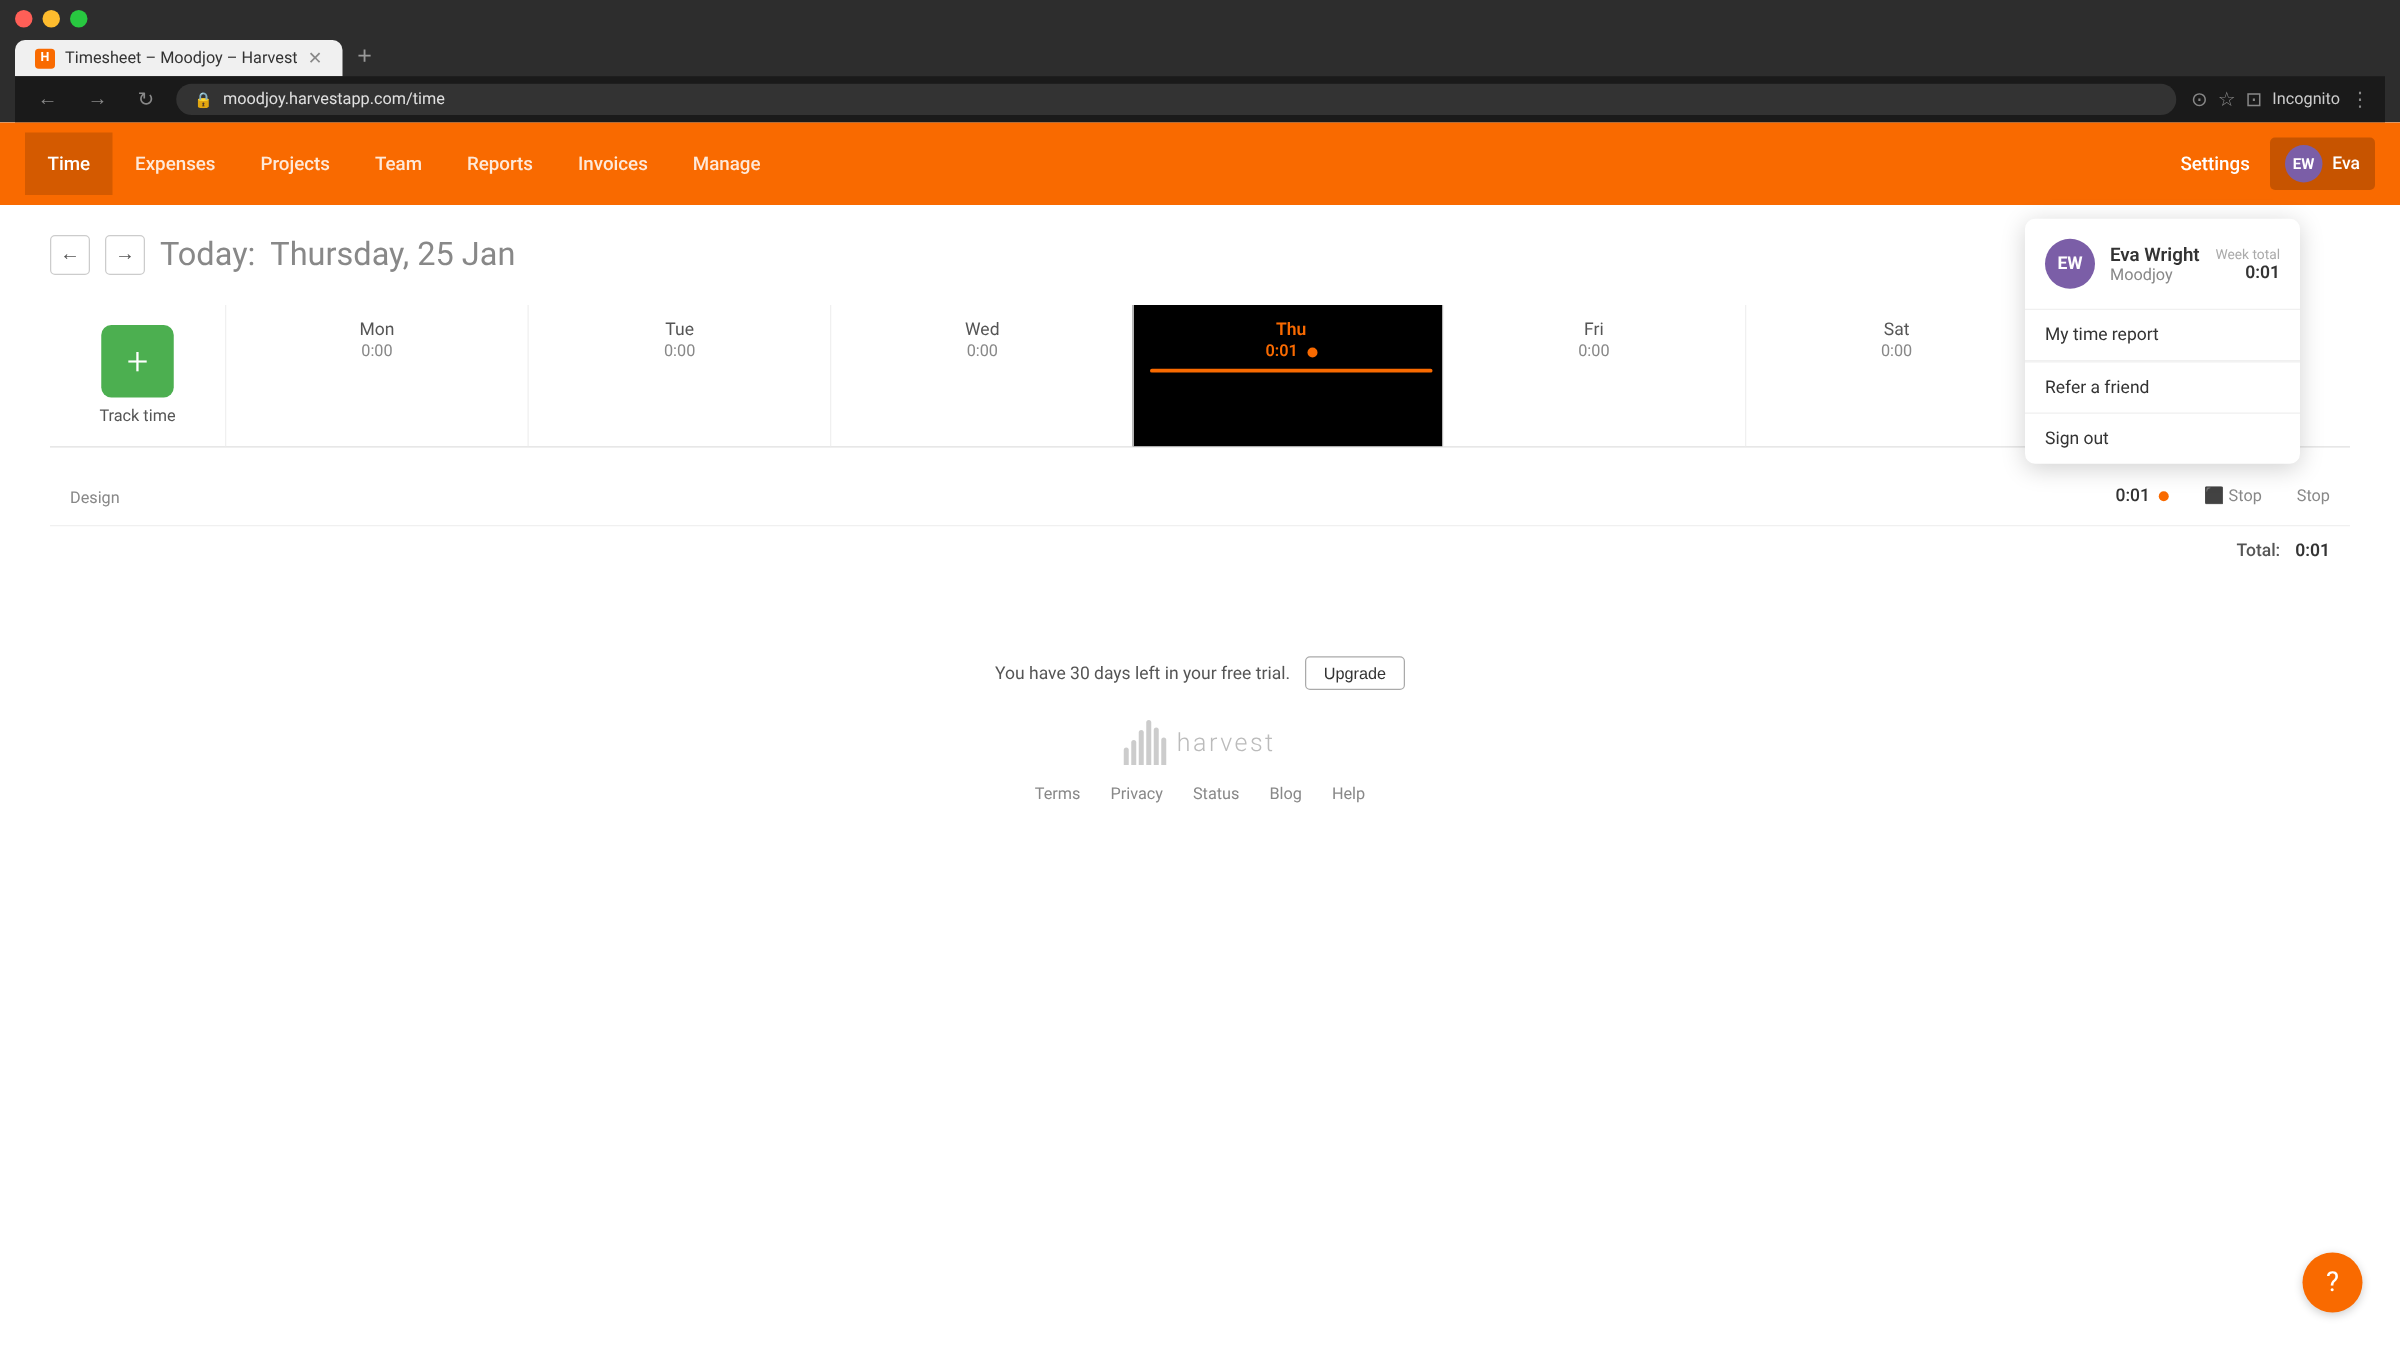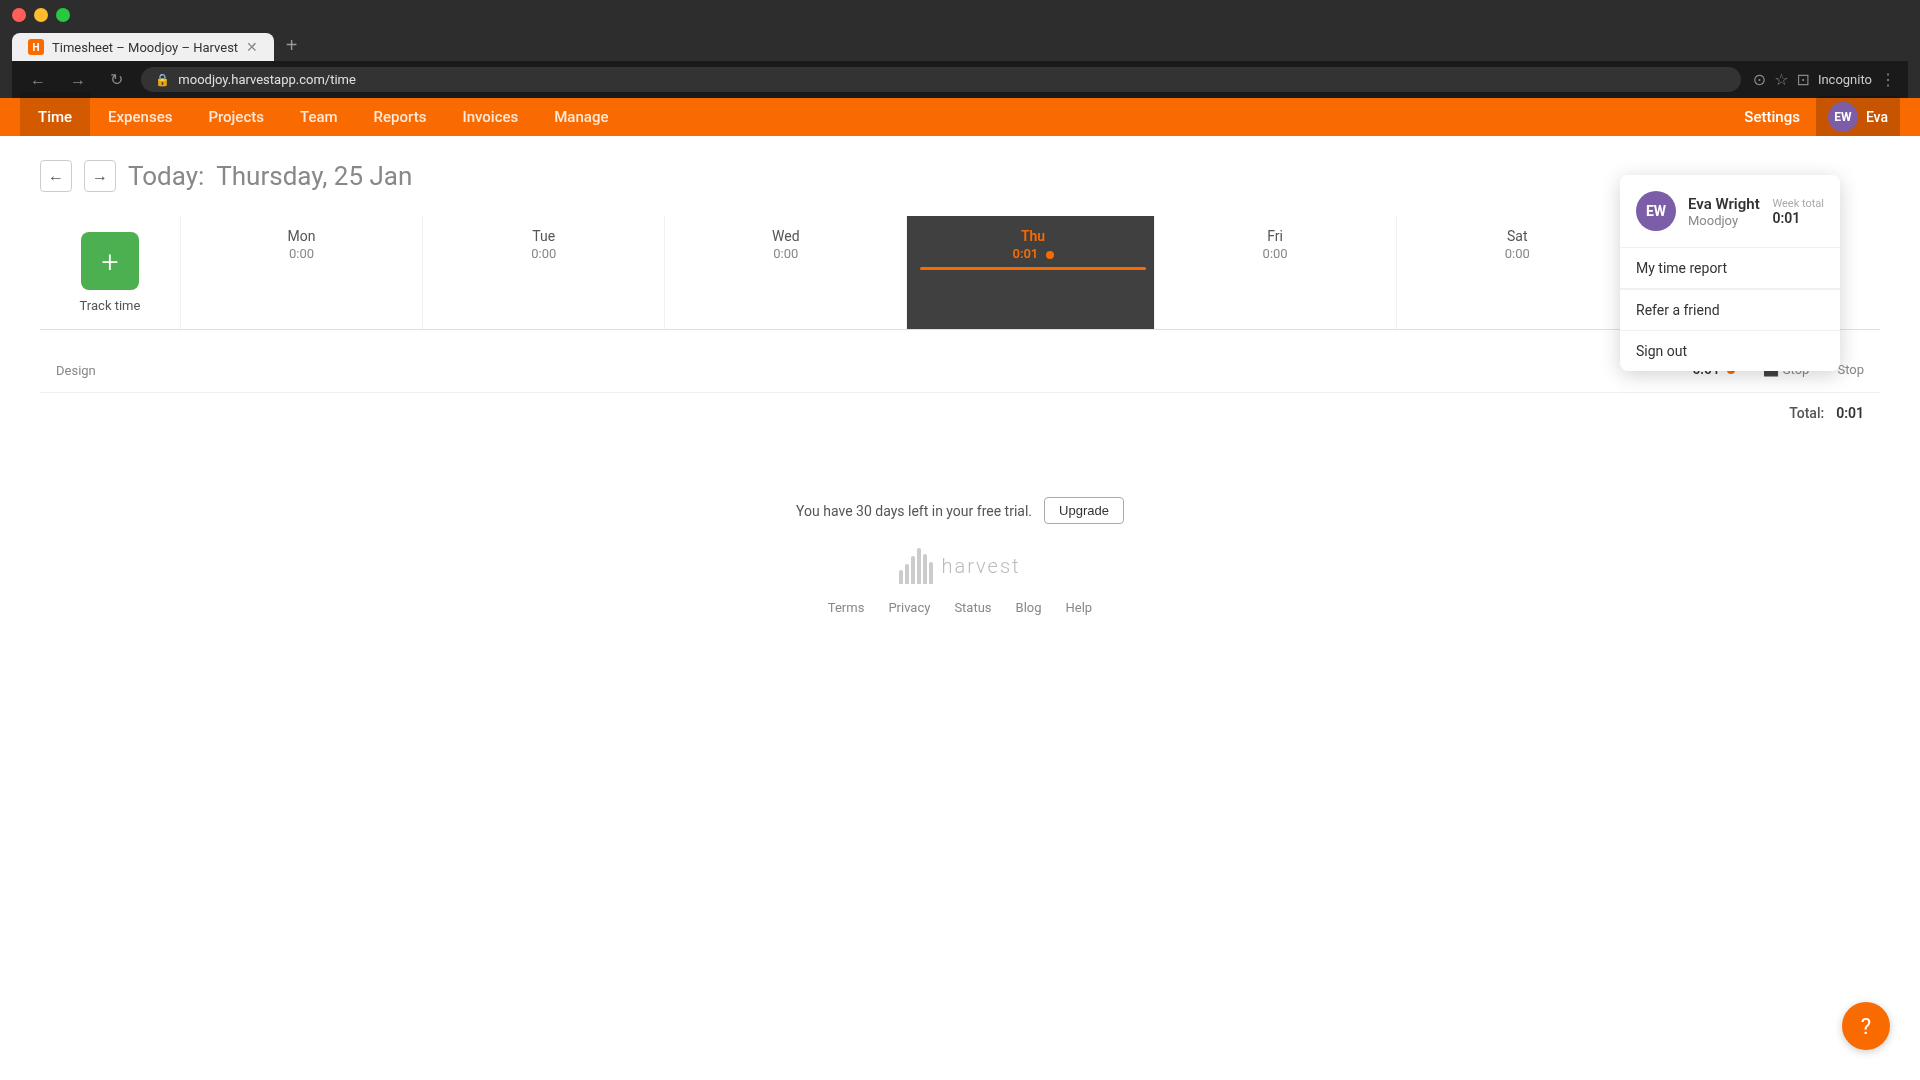--- a/index.html
+++ b/index.html
@@ -99,21 +99,21 @@
 
     
     .app-wrapper { background: white; min-height: calc(1080px - 96px); }
 
     
     .top-nav {
       background: #f96a00;
       display: flex;
       align-items: center;
       padding: 16px 20px;
-      height: 38px;
+      height: 66px;
       position: relative;
     }
     .nav-item {
       color: rgba(255,255,255,0.85);
       padding: 16px 18px;
       font-size: 15px;
       font-weight: 500;
       cursor: pointer;
       text-decoration: none;
       display: inline-block;
@@ -207,21 +207,21 @@
     }
     .track-label { font-size: 13px; color: #555; }
 
     .day-cell {
       flex: 1;
       padding: 12px 8px;
       text-align: center;
       border-left: 1px solid #f0f0f0;
     }
     .day-cell.today {
-      background: #404040;
+      background: #000000;
       padding-left: 13px;
     }
     .day-name { font-size: 14px; color: #555; }
     .day-hours { font-size: 13px; color: #888; margin-top: 2px; }
     .day-cell.today .day-name { color: #f96a00; font-weight: 600; }
     .day-cell.today .day-hours { color: #f96a00; font-weight: 600; }
     .today-indicator {
       height: 3px;
       background: #f96a00;
       margin-top: 6px;
@@ -541,21 +541,21 @@
 <div class="dropdown-backdrop"></div>
 <div class="dropdown-menu">
   <div class="dropdown-header">
     <div class="dropdown-avatar">
       <span>EW</span>
     </div>
     <div>
       <div class="dropdown-user-name">Eva Wright</div>
       <div class="dropdown-company">Moodjoy</div>
     </div>
-    <div style="margin-left:auto; ">
+    <div style="margin-left:auto; text-align:right;">
       <div style="font-size:11px;color:#aaa;">Week total</div>
       <div style="font-size:14px;font-weight:600;color:#333;">0:01</div>
     </div>
   </div>
   <div class="dropdown-item">My time report</div>
   <div class="dropdown-divider"></div>
   <div class="dropdown-divider"></div>
   <div class="dropdown-item">Refer a friend</div>
   <div class="dropdown-divider"></div>
   <div class="dropdown-item">Sign out</div>

